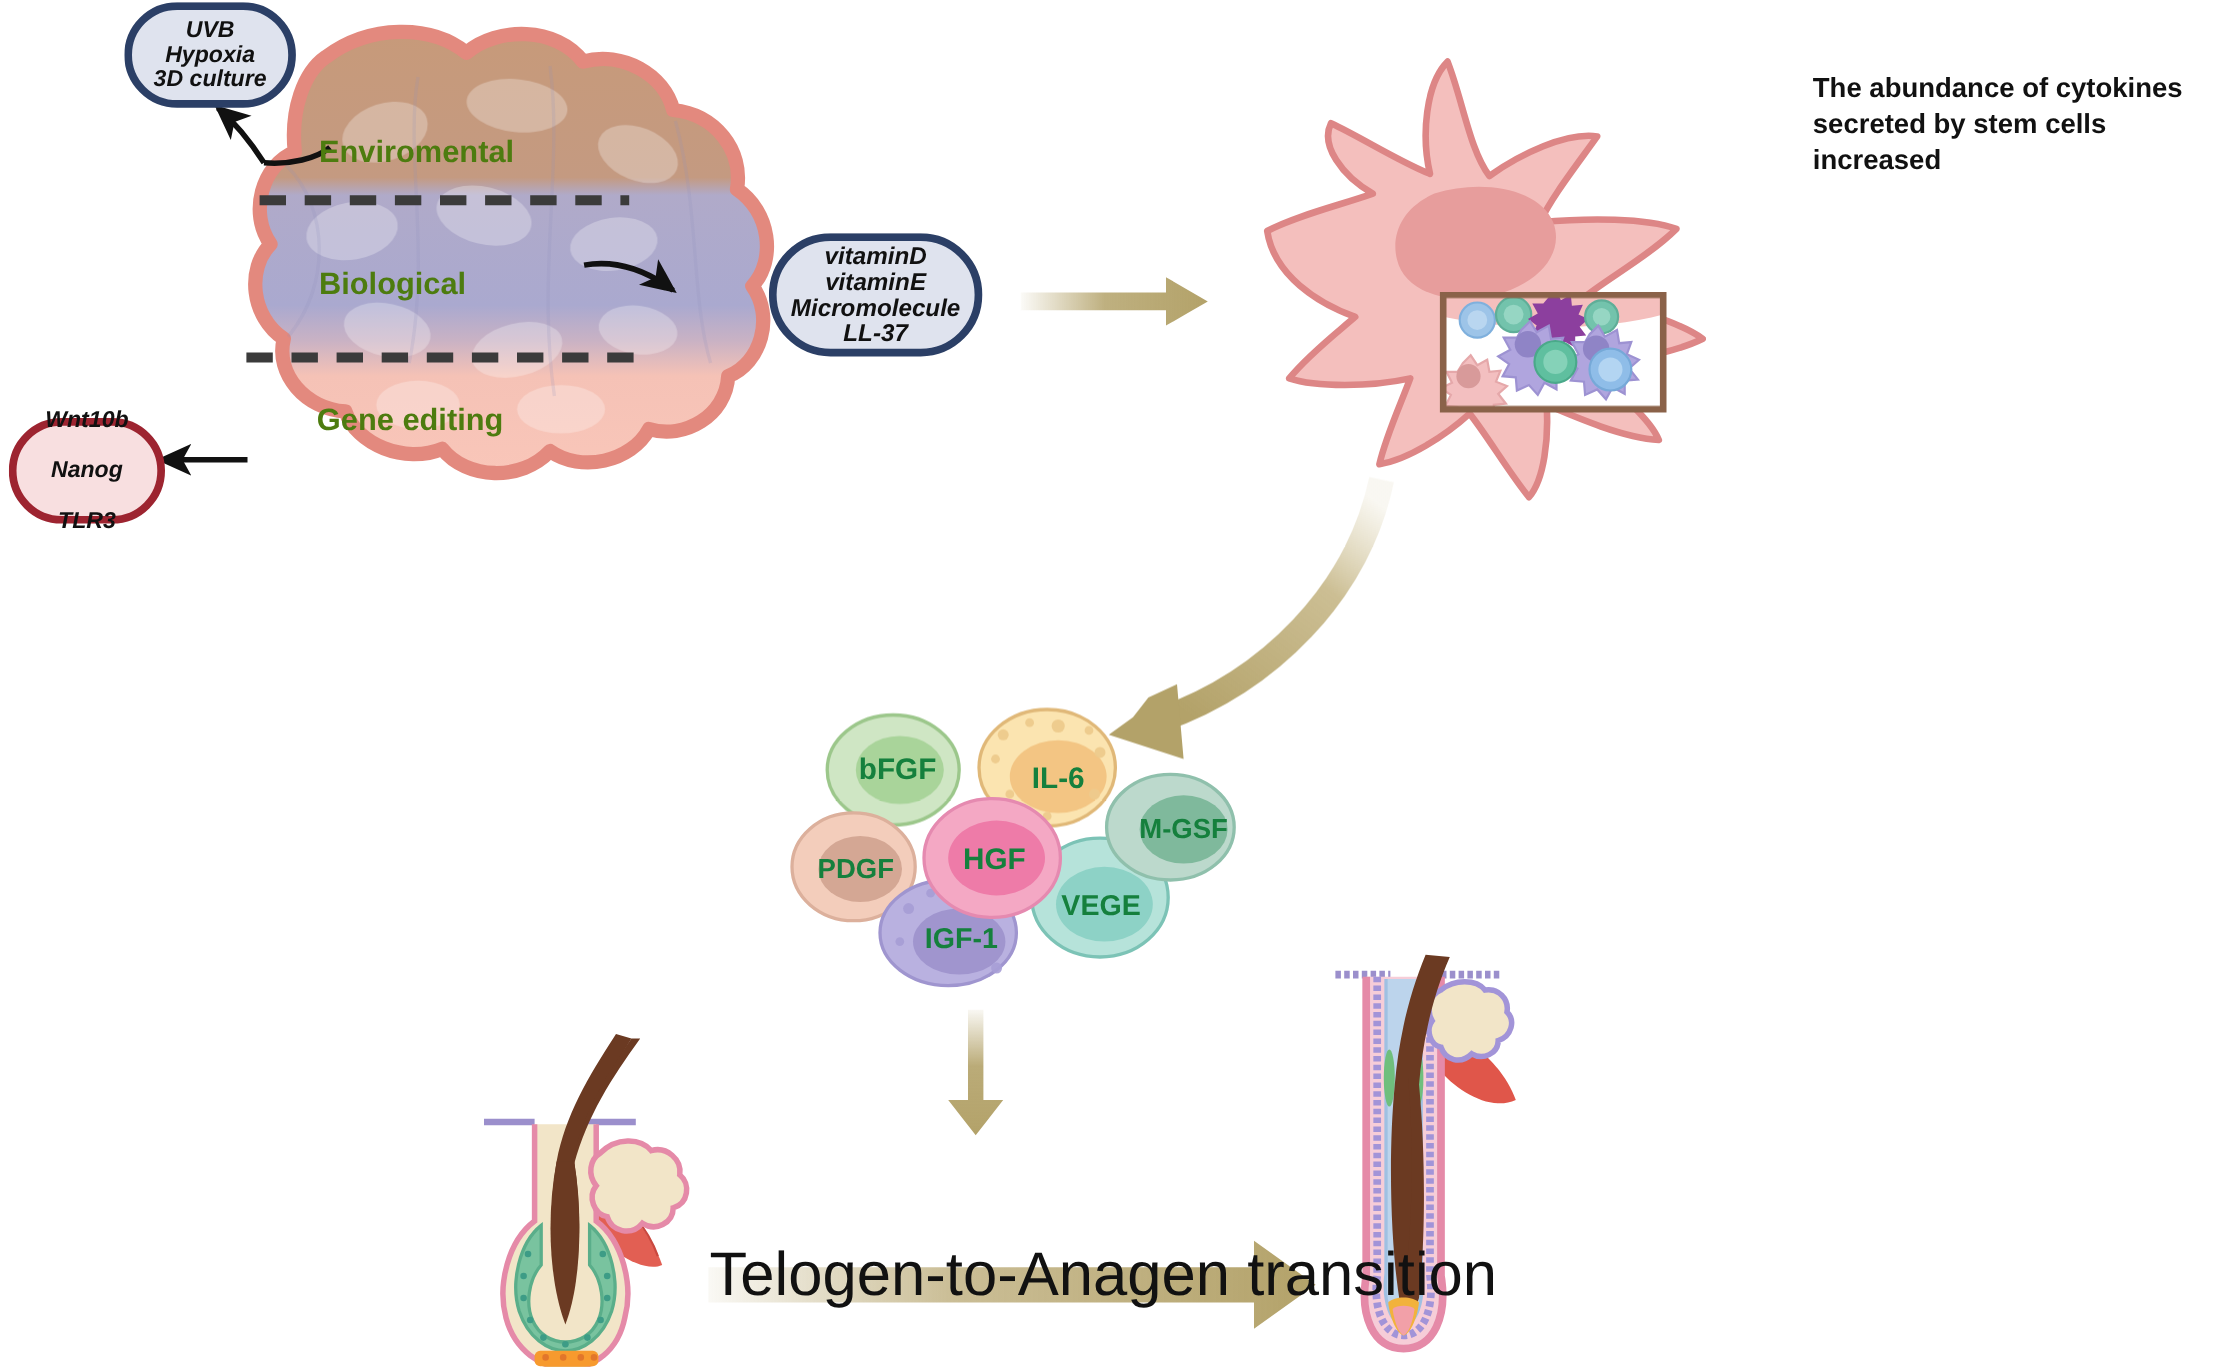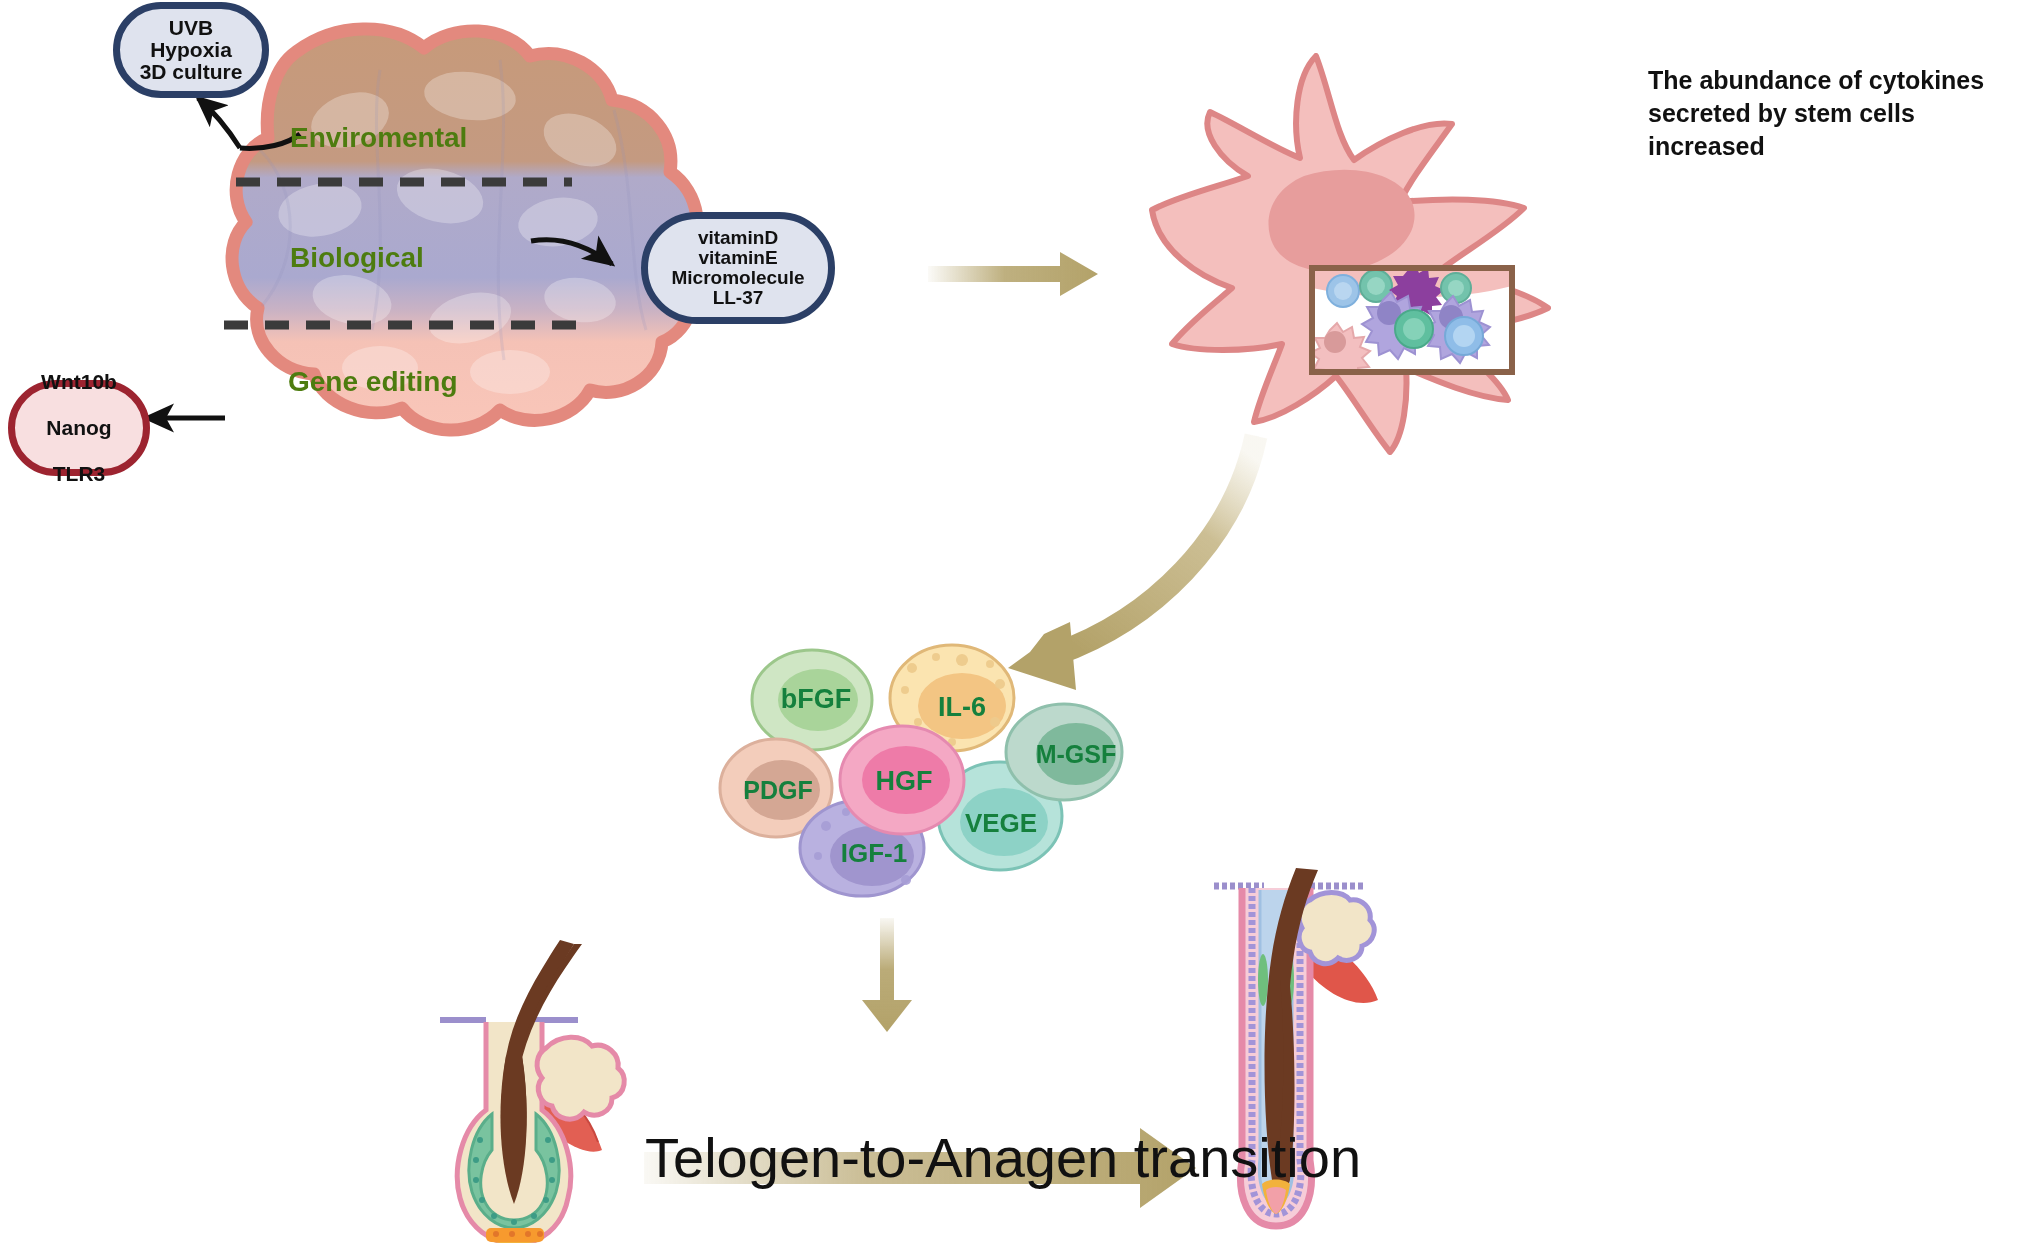--- a/index.html
+++ b/index.html
@@ -5,21 +5,21 @@
   html,body{margin:0;padding:0;background:#ffffff;}
   body{width:2030px;height:1243px;position:relative;overflow:hidden;
        font-family:"Liberation Sans", sans-serif;}
   .stage{position:absolute;left:0;top:0;width:2030px;height:1243px;}
   svg.layer{position:absolute;left:0;top:0;width:2030px;height:1243px;overflow:visible;}
 
   .txt{position:absolute;color:#0d0d0d;white-space:pre;}
   .bold{font-weight:bold;}
 
   .callout{position:absolute;display:flex;flex-direction:column;align-items:center;
-           justify-content:center;text-align:center;font-weight:bold;line-height:1.06;}
+           justify-content:center;text-align:center;font-weight:bold;line-height:1.06;font-style:italic;}
   .callout span{display:block;}
 
   .co-blue{background:#dfe3ee;border:7px solid #2b3f66;border-radius:999px;color:#111;}
   .co-red{background:#f8dfe0;border:7px solid #9d2430;border-radius:999px;color:#111;gap:24px;}
 
   .region-label{position:absolute;font-weight:bold;color:#4d7c0f;
                 white-space:nowrap;}
 
   .cyto-label{position:absolute;font-weight:bold;color:#15803d;white-space:nowrap;
               text-align:center;}
@@ -323,21 +323,21 @@
   <div class="region-label" style="left:290px;top:122px;width:220px;font-size:28px;">Enviromental</div>
   <div class="region-label" style="left:290px;top:242px;width:220px;font-size:28px;">Biological</div>
   <div class="region-label" style="left:288px;top:366px;width:224px;font-size:28px;">Gene editing</div>
 
   <div class="callout co-blue" style="left:113px;top:2px;width:142px;height:82px;font-size:21px;">
     <span>UVB</span>
     <span>Hypoxia</span>
     <span>3D culture</span>
   </div>
 
-  <div class="callout co-blue" style="left:641px;top:212px;width:180px;height:98px;font-size:19px;">
+  <div class="callout co-blue" style="left:699px;top:212px;width:180px;height:98px;font-size:22px;">
     <span>vitaminD</span>
     <span>vitaminE</span>
     <span>Micromolecule</span>
     <span>LL-37</span>
   </div>
 
   <div class="callout co-red" style="left:8px;top:380px;width:128px;height:82px;font-size:21px;">
     <span>Wnt10b</span>
     <span>Nanog</span>
     <span>TLR3</span>

